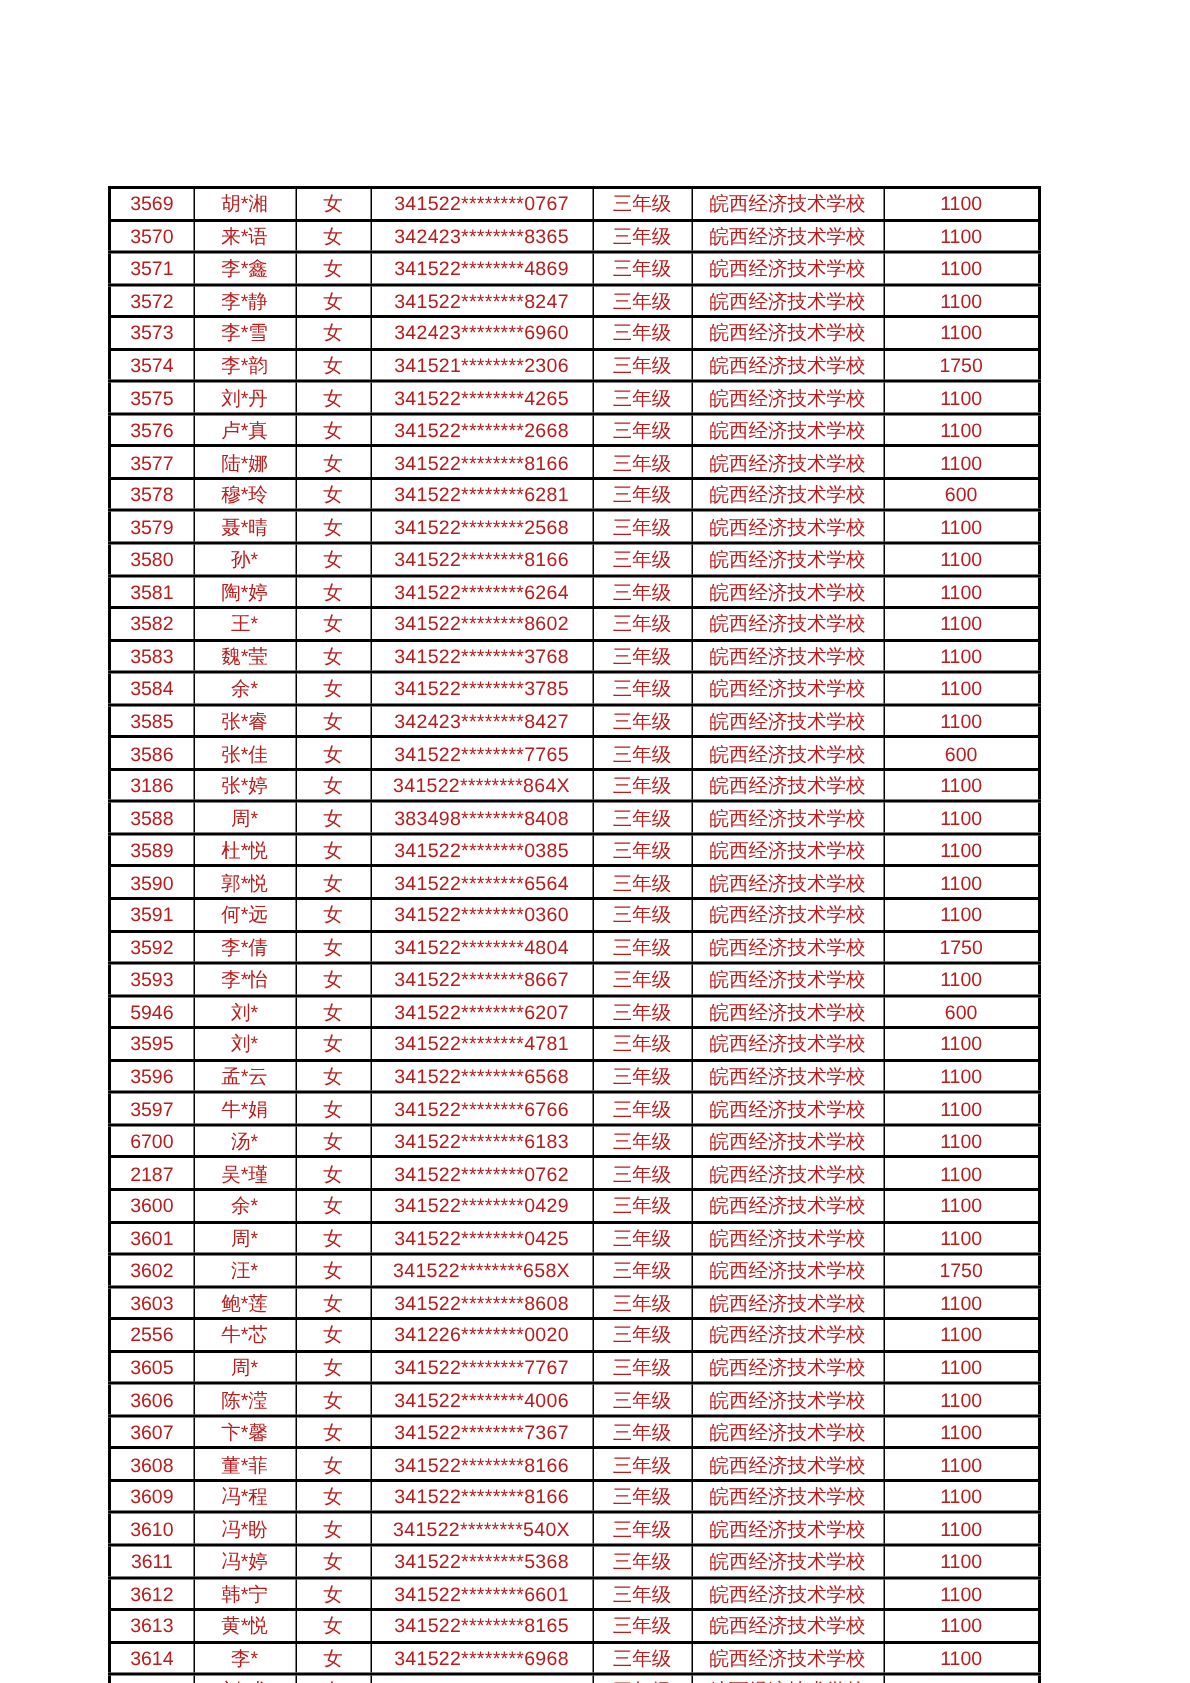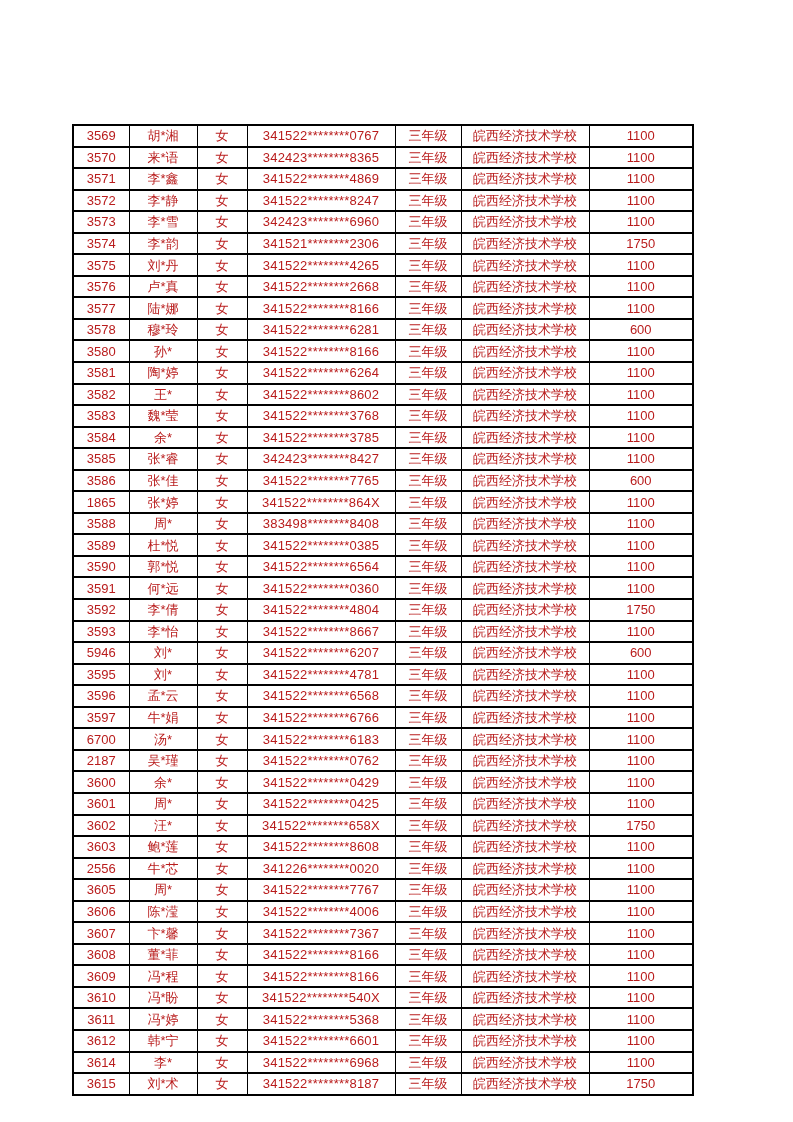--- a/index.html
+++ b/index.html
@@ -158,20 +158,29 @@
         <tr>
     <td class="col-serial">3578</td>
     <td class="col-name">穆*玲</td>
     <td class="col-gender">女</td>
     <td class="col-id">341522********6281</td>
     <td class="col-grade">三年级</td>
     <td class="col-school">皖西经济技术学校</td>
     <td class="col-amount">600</td>
   </tr>
         <tr>
+    <td class="col-serial">3579</td>
+    <td class="col-name">聂*晴</td>
+    <td class="col-gender">女</td>
+    <td class="col-id">341522********2568</td>
+    <td class="col-grade">三年级</td>
+    <td class="col-school">皖西经济技术学校</td>
+    <td class="col-amount">1100</td>
+  </tr>
+        <tr>
     <td class="col-serial">3580</td>
     <td class="col-name">孙*</td>
     <td class="col-gender">女</td>
     <td class="col-id">341522********8166</td>
     <td class="col-grade">三年级</td>
     <td class="col-school">皖西经济技术学校</td>
     <td class="col-amount">1100</td>
   </tr>
         <tr>
     <td class="col-serial">3581</td>
@@ -221,21 +230,21 @@
         <tr>
     <td class="col-serial">3586</td>
     <td class="col-name">张*佳</td>
     <td class="col-gender">女</td>
     <td class="col-id">341522********7765</td>
     <td class="col-grade">三年级</td>
     <td class="col-school">皖西经济技术学校</td>
     <td class="col-amount">600</td>
   </tr>
         <tr>
-    <td class="col-serial">1865</td>
+    <td class="col-serial">3186</td>
     <td class="col-name">张*婷</td>
     <td class="col-gender">女</td>
     <td class="col-id">341522********864X</td>
     <td class="col-grade">三年级</td>
     <td class="col-school">皖西经济技术学校</td>
     <td class="col-amount">1100</td>
   </tr>
         <tr>
     <td class="col-serial">3588</td>
     <td class="col-name">周*</td>
@@ -450,20 +459,29 @@
     <td class="col-id">341522********5368</td>
     <td class="col-grade">三年级</td>
     <td class="col-school">皖西经济技术学校</td>
     <td class="col-amount">1100</td>
   </tr>
         <tr>
     <td class="col-serial">3612</td>
     <td class="col-name">韩*宁</td>
     <td class="col-gender">女</td>
     <td class="col-id">341522********6601</td>
+    <td class="col-grade">三年级</td>
+    <td class="col-school">皖西经济技术学校</td>
+    <td class="col-amount">1100</td>
+  </tr>
+        <tr>
+    <td class="col-serial">3613</td>
+    <td class="col-name">黄*悦</td>
+    <td class="col-gender">女</td>
+    <td class="col-id">341522********8165</td>
     <td class="col-grade">三年级</td>
     <td class="col-school">皖西经济技术学校</td>
     <td class="col-amount">1100</td>
   </tr>
         <tr>
     <td class="col-serial">3614</td>
     <td class="col-name">李*</td>
     <td class="col-gender">女</td>
     <td class="col-id">341522********6968</td>
     <td class="col-grade">三年级</td>

